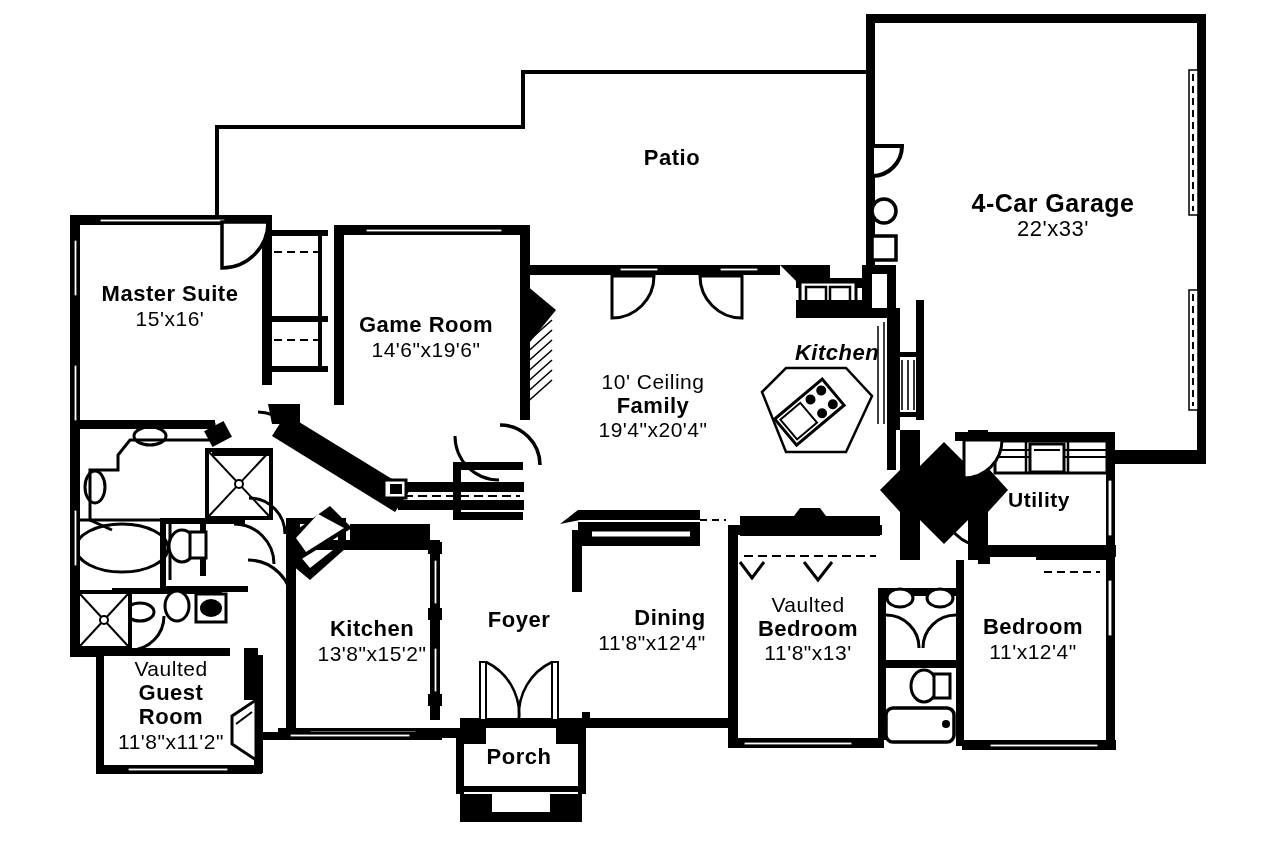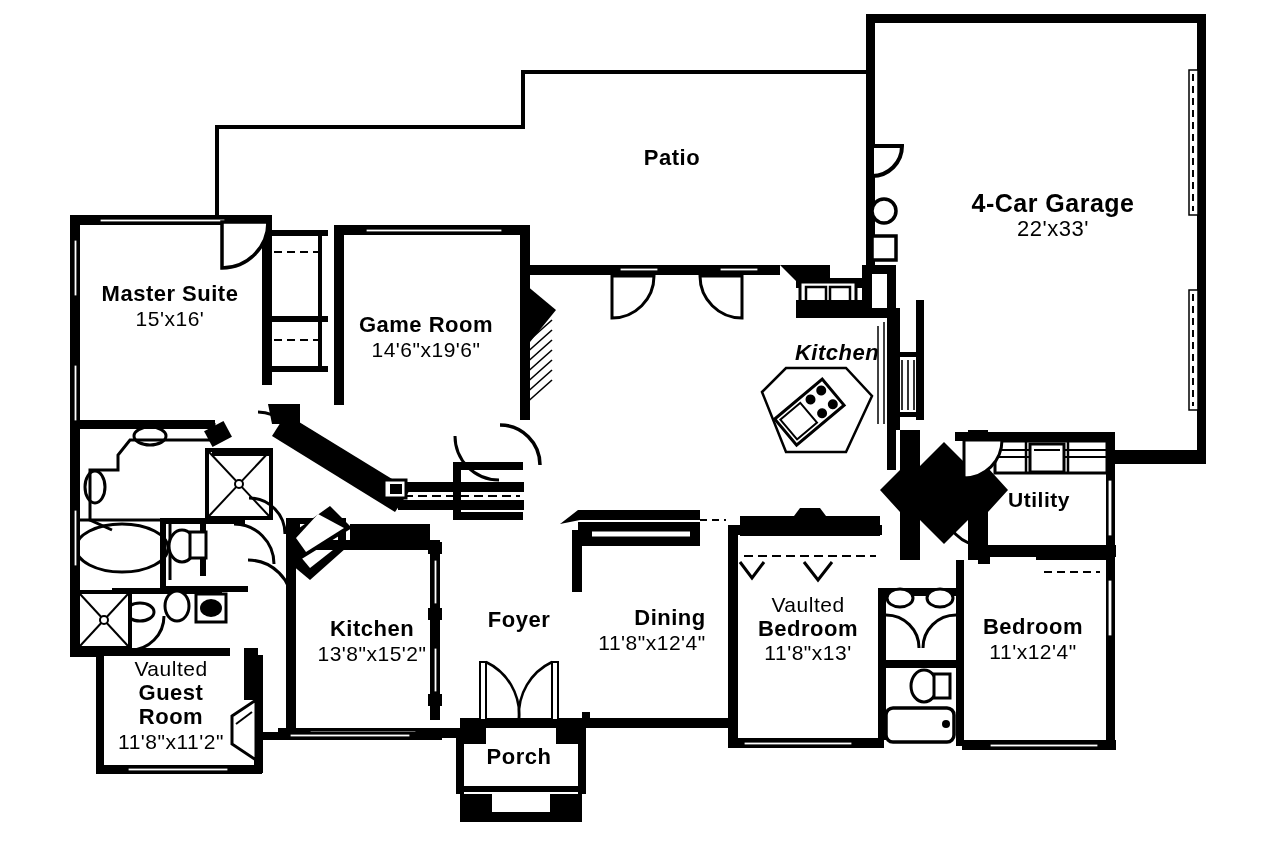--- a/index.html
+++ b/index.html
@@ -353,20 +353,25 @@
 <div class="lbl s26" style="left:170px;top:306px;transform:translate(-50%,-50%);">
   <span class="name">Master  Suite</span>
   <span class="dim s24">15'x16'</span>
 </div>
 
 <div class="lbl s26" style="left:426px;top:337px;transform:translate(-50%,-50%);">
   <span class="name">Game  Room</span>
   <span class="dim s24">14'6"x19'6"</span>
 </div>
 
+<div class="lbl s24" style="left:653px;top:406px;transform:translate(-50%,-50%);">
+  <span class="pre">10'  Ceiling</span>
+  <span class="name s26">Family</span>
+  <span class="dim s24">19'4"x20'4"</span>
+</div>
 
 <div class="lbl s26" style="left:837px;top:353px;transform:translate(-50%,-50%);font-style:italic;">
   <span class="name">Kitchen</span>
 </div>
 
 <div class="lbl s24" style="left:1039px;top:500px;transform:translate(-50%,-50%);">
   <span class="name">Utility</span>
 </div>
 
 <div class="lbl s24" style="left:1033px;top:639px;transform:translate(-50%,-50%);">

